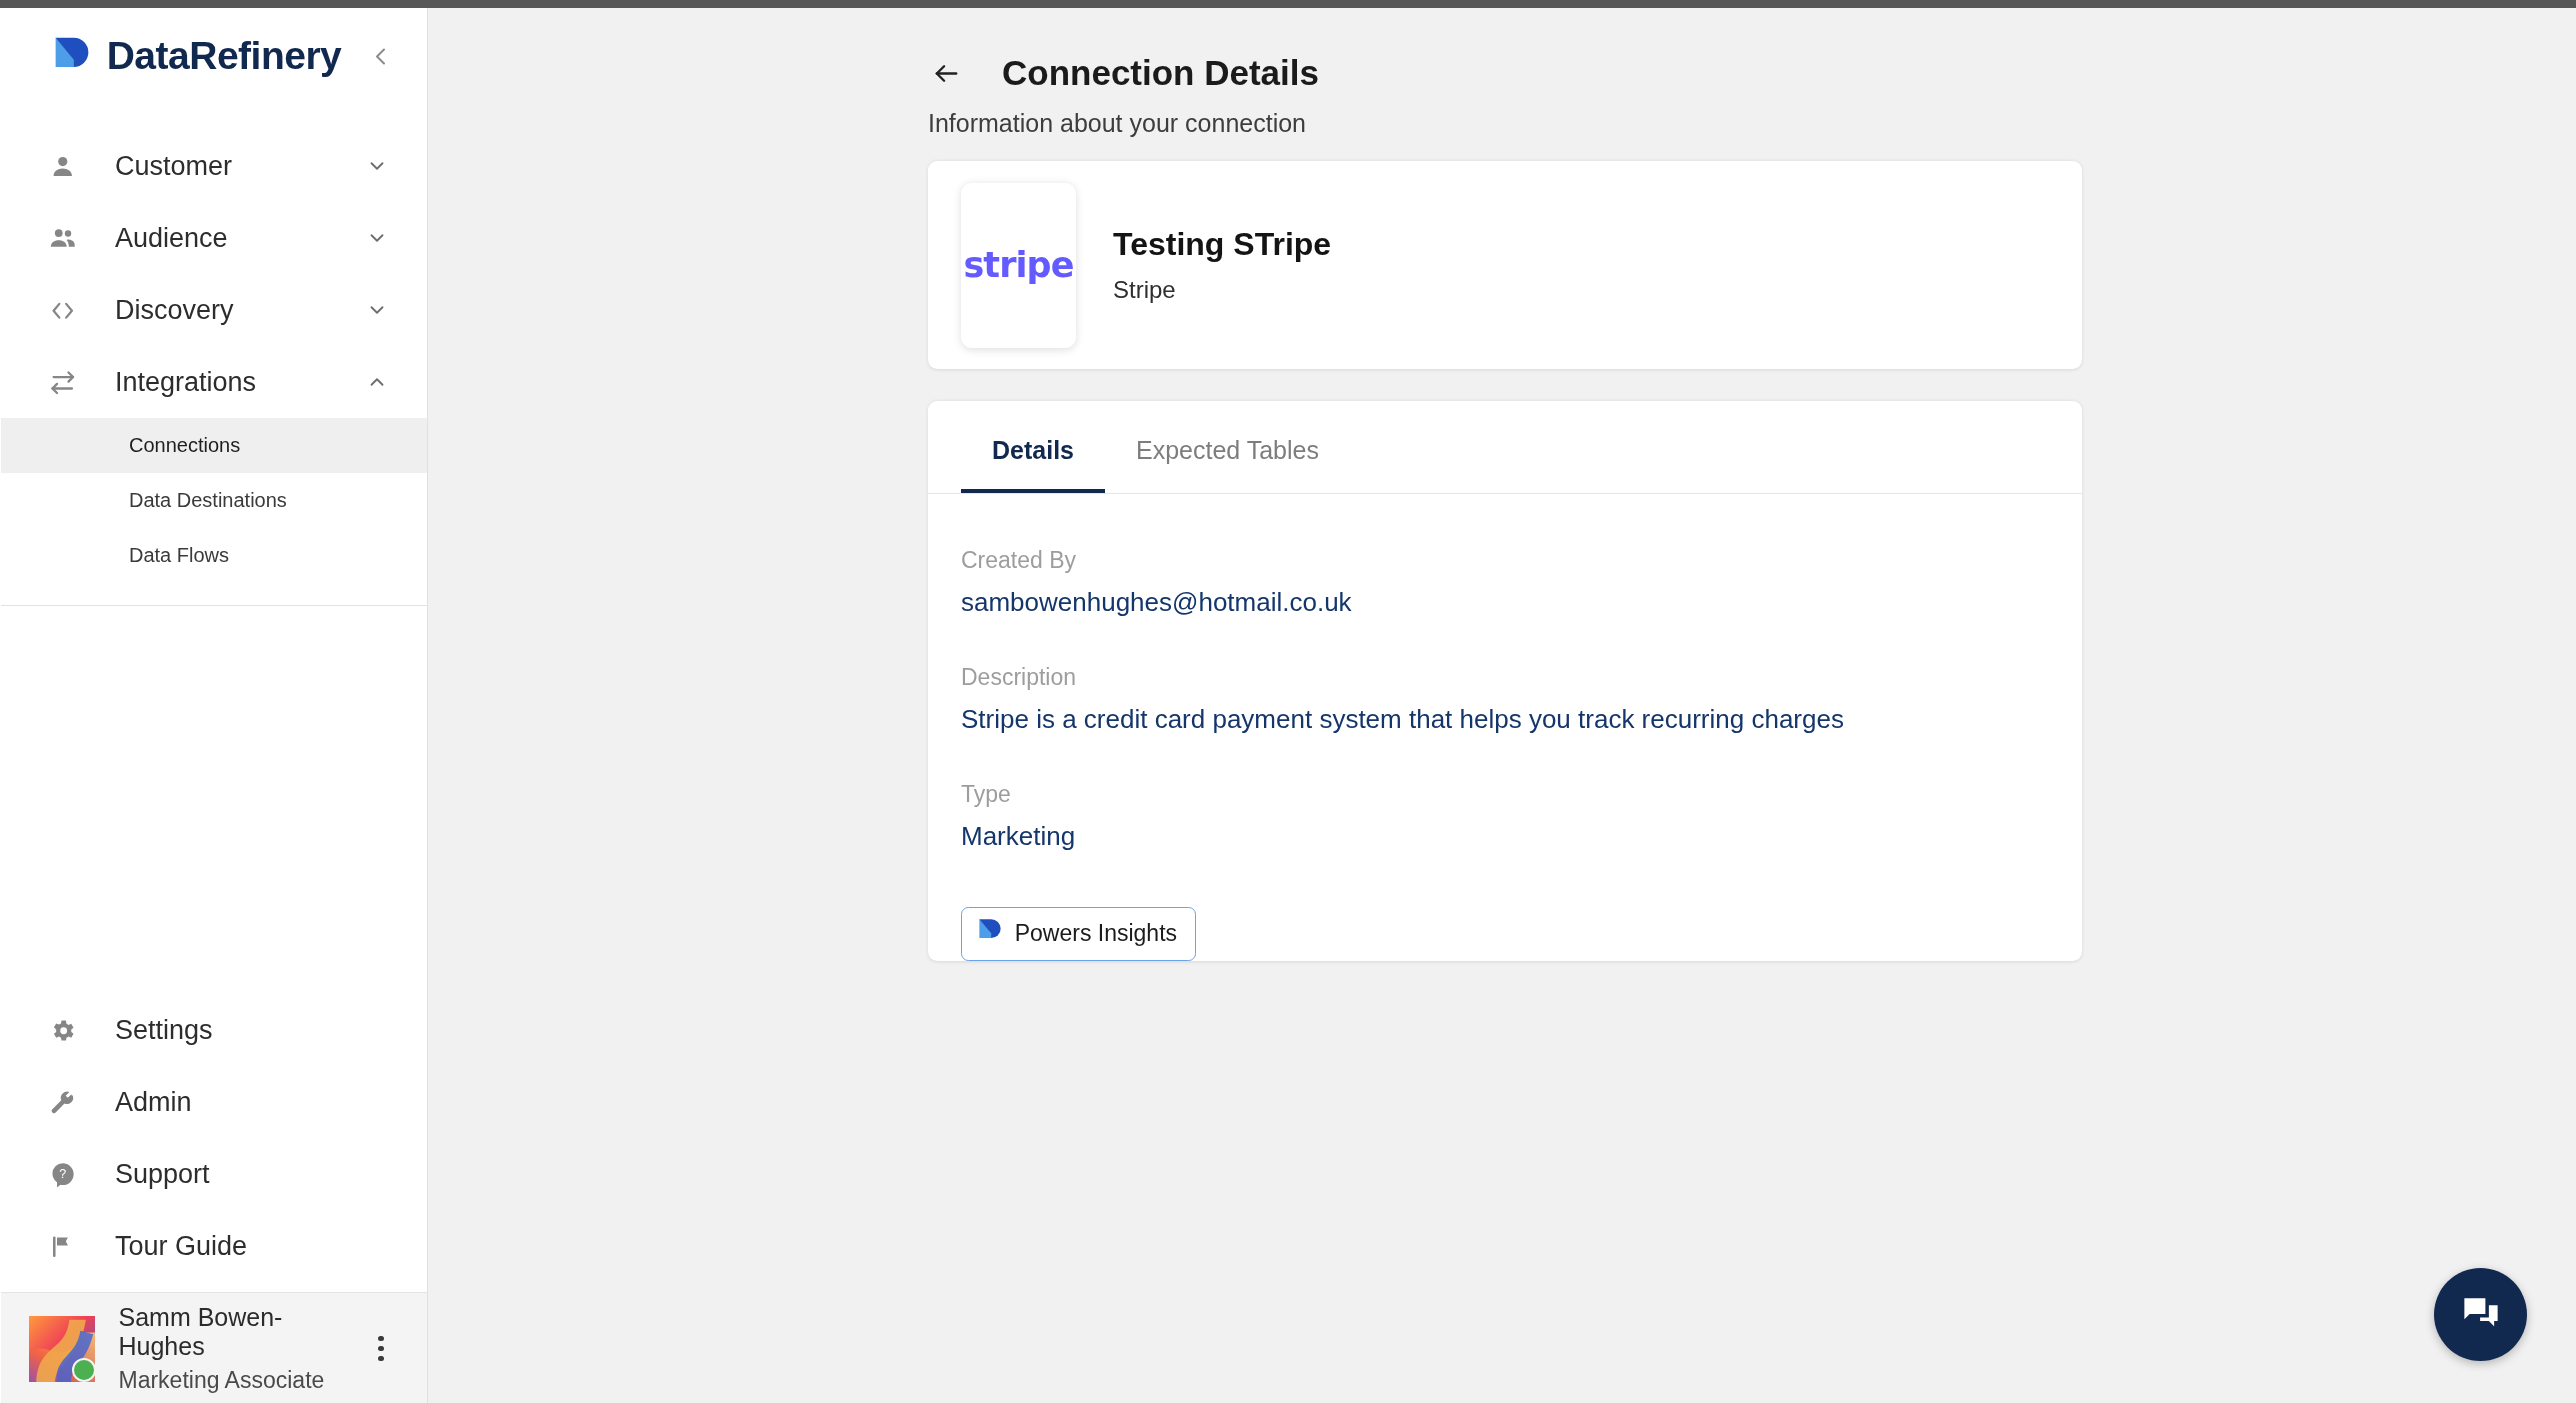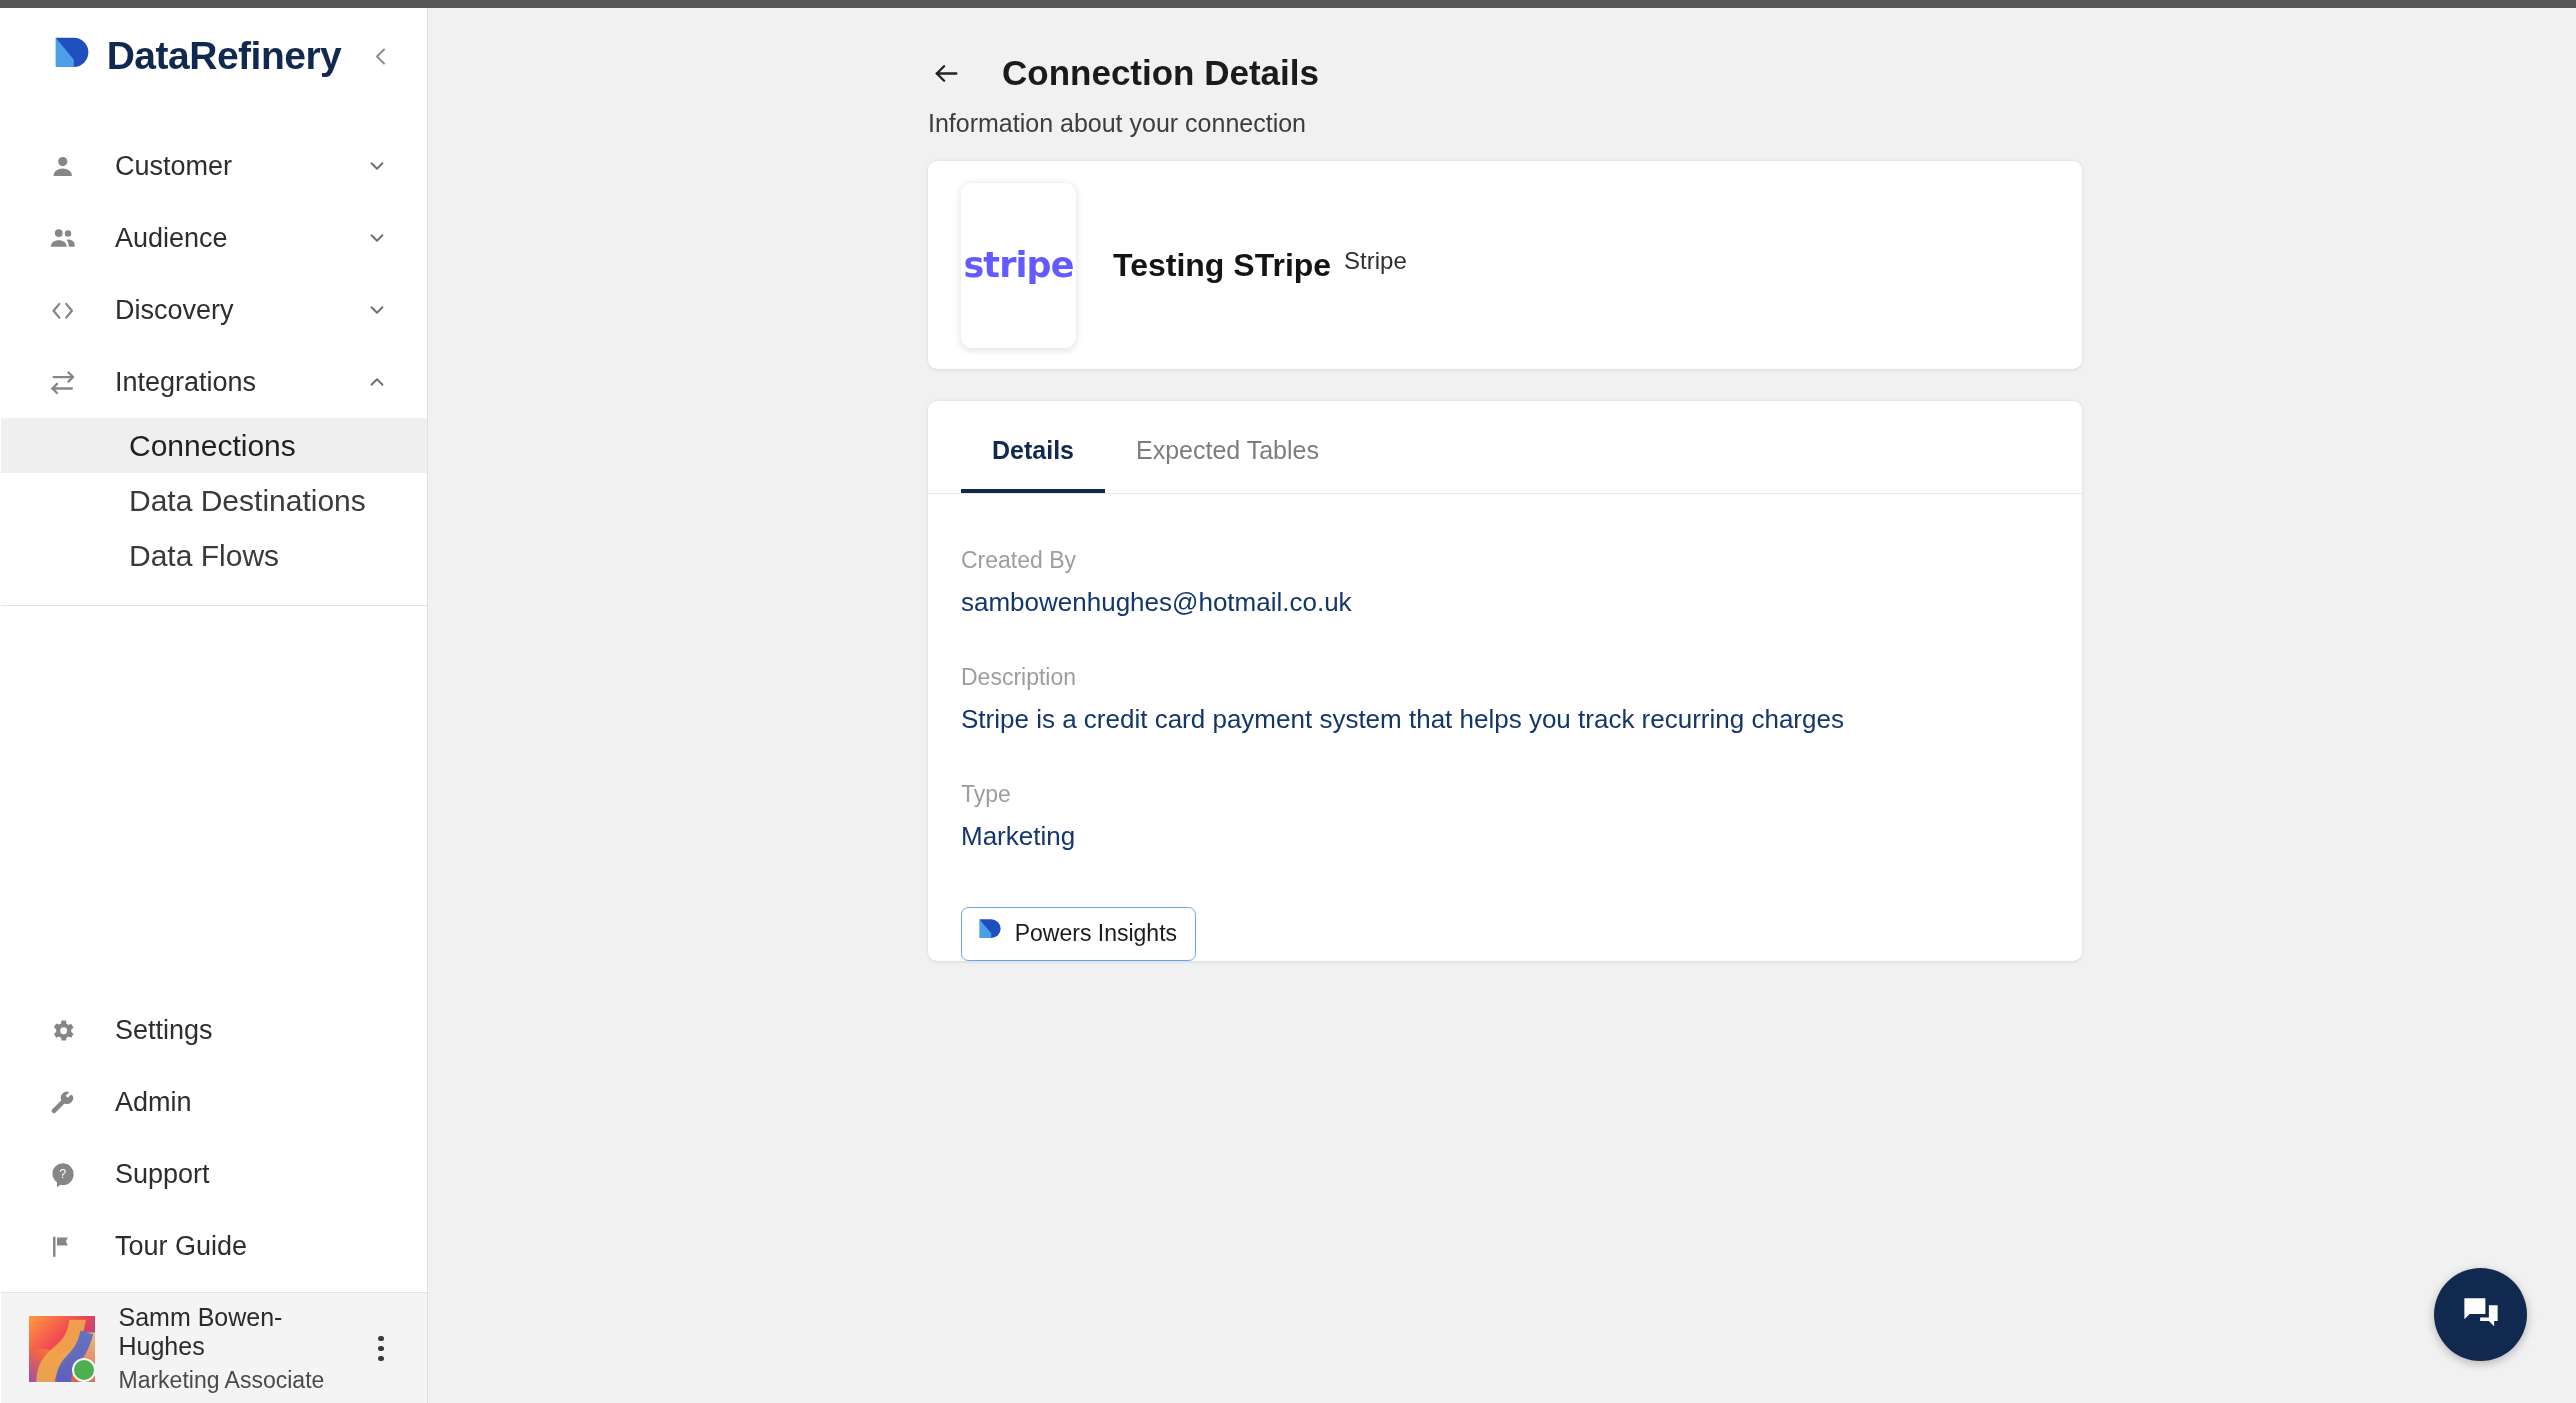--- a/index.html
+++ b/index.html
@@ -29,21 +29,21 @@
     color:#8a8a8a; font-size:31px; line-height:1; cursor:pointer;
   }
   .nav { padding-top:18.3px; flex:1 1 auto; }
   .nav-item {
     display:flex; align-items:center; height:72px; padding:0 35px 0 48px; cursor:pointer; position:relative;
   }
   .nav-item .nico { width:40px; flex:0 0 40px; display:flex; align-items:center; justify-content:flex-start; color:#868686; }
   .nav-item .nlabel { flex:1 1 auto; font-size:27px; color:#2d2d2d; padding-left:26px; }
   .nav-item .ncaret { width:31px; flex:0 0 31px; color:#6d6d6d; display:flex; align-items:center; justify-content:center; }
   .subnav-item {
-    display:flex; align-items:center; height:55px; padding-left:128px; font-size:30px; color:#3a3a3a; cursor:pointer;
+    display:flex; align-items:center; height:55px; padding-left:128px; font-size:20px; color:#3a3a3a; cursor:pointer;
   }
   .subnav-item.active { background:#efefef; color:#1f1f1f; }
   .nav-divider { height:0.9px; background:#e3e3e3; margin:22px 0 0 0; }
   .nav-bottom { padding-bottom:9.2px; }
   .nav-bottom .nav-item { height:72px; }
 
   .user-row {
     height:112px; background:#f4f4f4; border-top:0.9px solid #e3e3e3;
     display:flex; align-items:center; padding:0 27.5px 0 27.5px; gap:24px; cursor:pointer;
   }
@@ -64,21 +64,21 @@
   .page-title { font-size:35px; font-weight:700; color:#1b1b1b; }
   .page-sub { font-size:25px; color:#3d3d3d; margin-top:16px; margin-left:0; }
 
   .content { position:absolute; left:500px; top:161px; right:0; bottom:0; }
 
   .card { background:#fff; border-radius:9.2px; box-shadow:0 0.9px 3.7px rgba(0,0,0,.10); }
 
   .conn-card { width:1154px; height:208px; display:flex; align-items:center; padding:0 0 0 33px; gap:37px; }
   .logo-tile { width:115px; height:165px; background:#fff; border-radius:11px; box-shadow:0 1.8px 8.3px rgba(0,0,0,.13); display:flex; align-items:center; justify-content:center; flex:0 0 115px; }
   .logo-tile .stripe-word { font-family:"DejaVu Sans", sans-serif; font-weight:700; font-size:35px; color:#635bff; letter-spacing:-0.9px; }
-  .conn-texts { display:flex; gap:13px; }
+  .conn-texts { display:flex; flex-direction:column; gap:13px; }
   .conn-name { font-size:32px; font-weight:700; color:#141414; }
   .conn-type { font-size:24px; color:#2f2f2f; }
 
   .details-card { width:1154px; margin-top:32px; min-height:486px; position:relative; }
   .tabs { display:flex; padding:0 0 0 33px; border-bottom:0.9px solid #e6e6e6; }
   .tab { padding:35px 31px 27.5px 31px; font-size:25px; color:#7d7d7d; cursor:pointer; position:relative; }
   .tab.active { color:#12294f; font-weight:700; }
   .tab.active:after { content:""; position:absolute; left:0; right:0; bottom:-0.9px; height:4.6px; background:#12294f; }
   .fields { padding:53px 0 0 33px; }
   .flabel { font-size:23px; color:#9d9d9d; margin-bottom:13px; }

